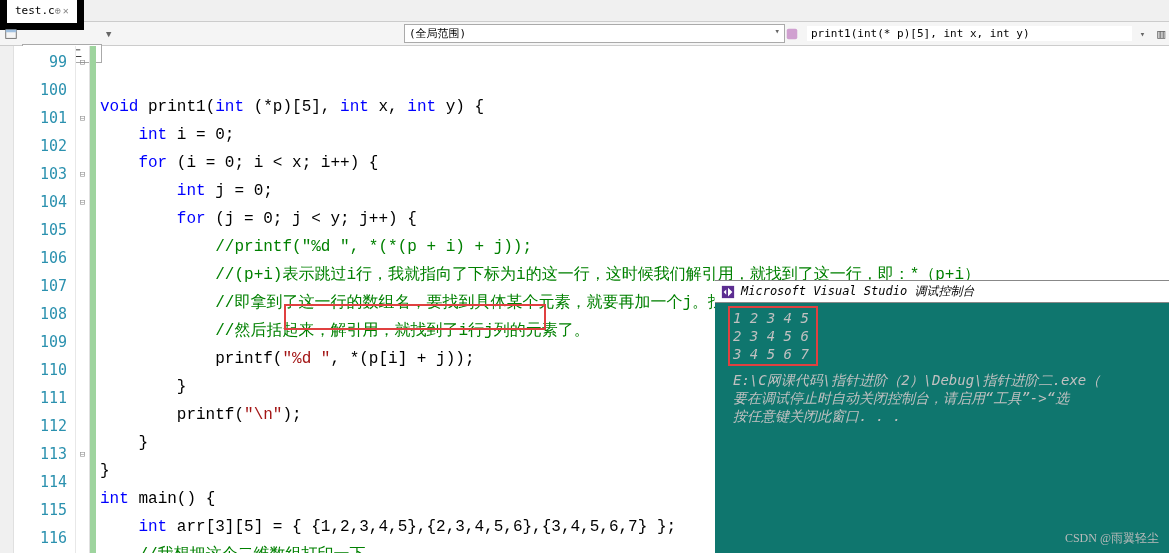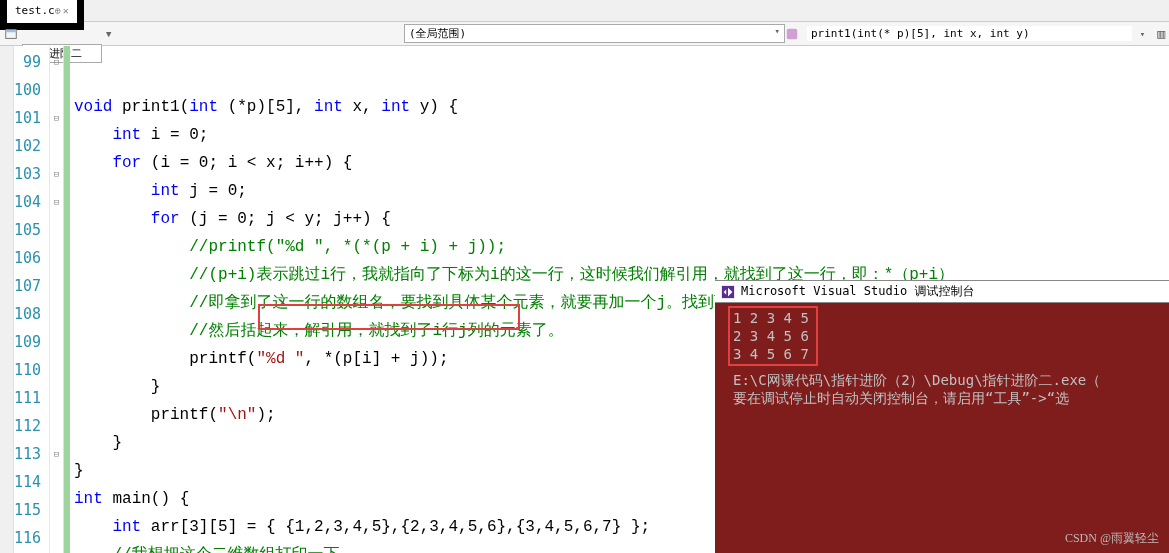--- a/index.html
+++ b/index.html
@@ -80,21 +80,21 @@
       display: flex;
       height: calc(100% - 46px);
       background: #fff;
     }
     .margin-strip {
       width: 14px;
       background: #f0f0f0;
       border-right: 1px solid #e0e0e0;
     }
     .gutter {
-      width: 36px;
+      width: 62px;
       background: #fff;
       border-right: 1px solid #e8e8e8;
       padding-top: 2px;
     }
     .line-num {
       text-align: right;
       padding-right: 8px;
       color: #2b91af;
       font-size: 15px;
       line-height: 28px;
@@ -137,25 +137,26 @@
     .red-box {
       border: 2px solid #e04040;
       position: absolute;
     }
     .console {
       position: absolute;
       top: 280px;
       left: 715px;
       right: 0;
       bottom: 0;
-      background: #7f1d1d;
+      background: #0f766e;
       border-top: 1px solid #888;
       color: #c0c0c0;
       font-family: "SimSun", monospace;
       font-size: 14px;
+      font-style: italic;
     }
     .console-title {
       background: #fff;
       color: #000;
       border-bottom: 1px solid #888;
       padding: 2px 6px;
       display: flex;
       align-items: center;
       gap: 6px;
       font-size: 12px;
@@ -286,16 +287,17 @@
   <div class="console-body">
     <div class="console-output" id="conout">
       <div class="console-red"></div>
     <div>1 2 3 4 5</div>
         <div>2 3 4 5 6</div>
         <div>3 4 5 6 7</div>
       </div>
     <div style="height:8px"></div>
     <div>E:\C网课代码\指针进阶（2）\Debug\指针进阶二.exe（</div>
     <div>要在调试停止时自动关闭控制台，请启用“工具”-&gt;“选</div>
+    <div>按任意键关闭此窗口. . .</div>
   </div>
 </div>
 
 <div class="watermark">CSDN @雨翼轻尘</div>
 
 </body></html>

